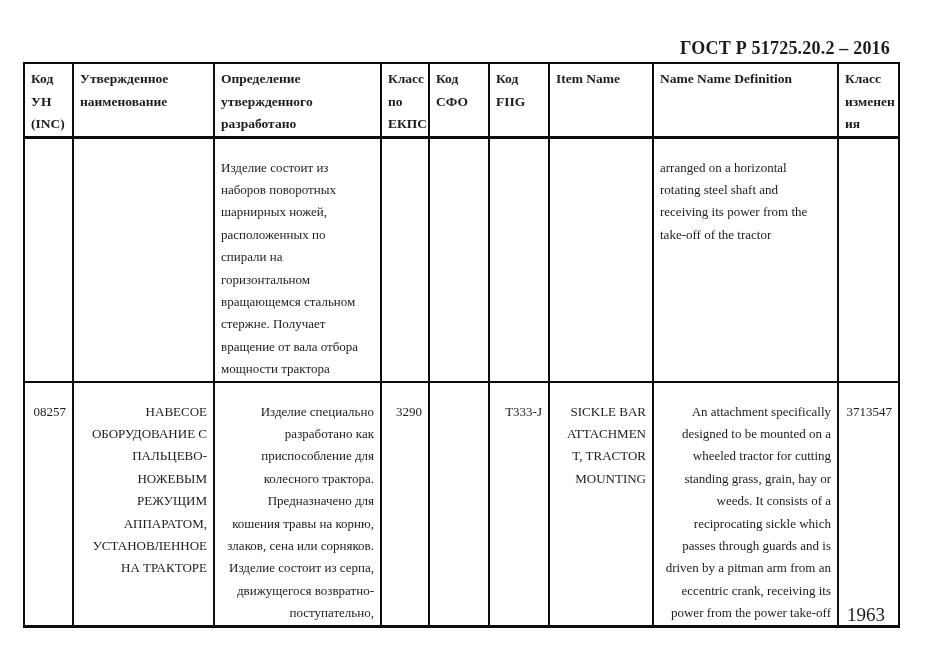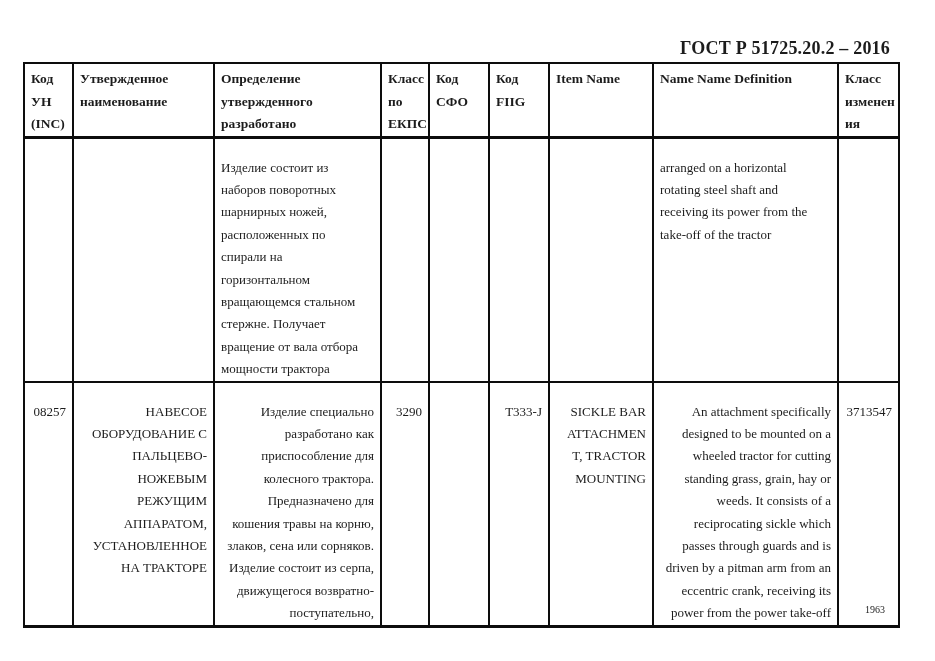--- a/index.html
+++ b/index.html
@@ -51,21 +51,21 @@
     height: 73px;
     border-bottom-width: 3px;
     padding-top: 4px;
   }
   table.gost tbody tr { height: 176px; }
   table.gost tbody tr:last-child td { border-bottom-width: 3px; text-align: right; }
   .page-number {
     position: absolute;
     top: 604px;
     right: 50px;
-    font-size: 10px;
+    font-size: 19px;
   }
 </style>
 </head>
 <body>
 
 <div class="page">
 
   <div class="doc-ref">ГОСТ Р 51725.20.2 – 2016</div>
 
   <table class="gost">

